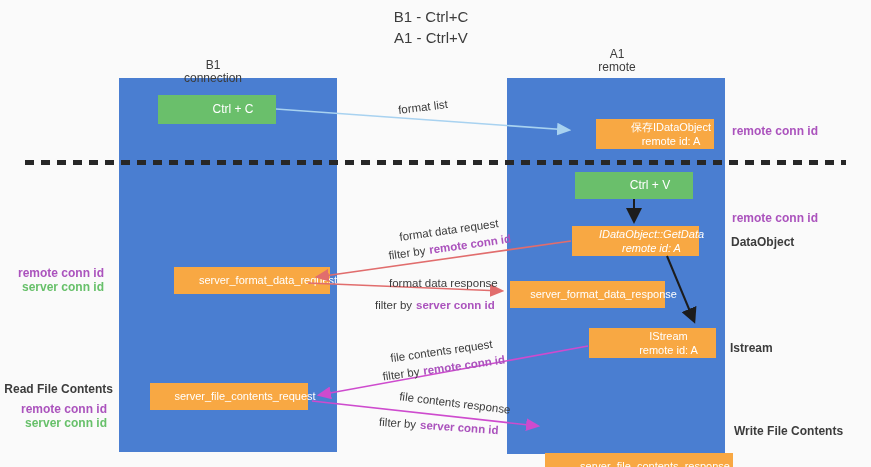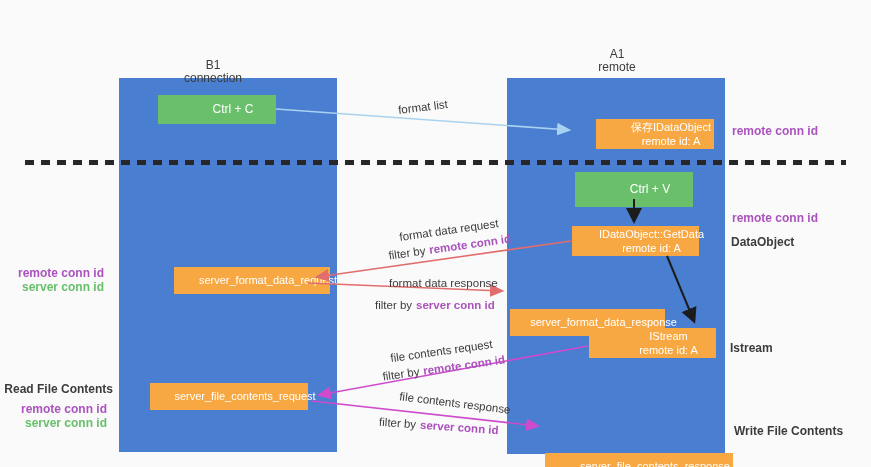--- a/index.html
+++ b/index.html
@@ -39,20 +39,22 @@
   .st-magenta { stroke:var(--magenta); stroke-width:1.6; }
   .mk-blue    { fill:var(--light_blue); }
   .mk-black   { fill:var(--black_arrow); }
   .mk-salmon  { fill:var(--salmon); }
   .mk-magenta { fill:var(--magenta); }
 </style>
 </head>
 <body>
 
 <div class="title-block">
+  <div>B1 - Ctrl+C</div>
+  <div>A1 - Ctrl+V</div>
 </div>
 
 <div class="lane-header" style="left:153px; top:51px; width:120px;margin-top:8px;">
   <div>B1</div>
   <div>connection</div>
 </div>
 <div class="lane-header" style="left:557px; top:48px; width:120px;">
   <div>A1</div>
   <div>remote</div>
 </div>
@@ -64,34 +66,34 @@
 
 <div class="node green" style="left:158px; top:95px; width:118px; height:29px;">
   <span>Ctrl + C</span>
 </div>
 
 <div class="node orange" style="left:576px; top:119px; width:118px; height:30px;margin-left:20px;">
   <span>保存IDataObject</span>
   <span>remote id: A</span>
 </div>
 
-<div class="node green" style="left:575px; top:172px; width:118px; height:35px;">
+<div class="node green" style="left:575px; top:172px; width:118px; height:27px;">
   <span>Ctrl + V</span>
 </div>
 
-<div class="node orange" style="left:572px; top:226px; width:127px; height:30px;">
+<div class="node orange" style="left:572px; top:226px; width:127px; height:30px;font-style:italic;">
   <span>IDataObject::GetData</span>
   <span>remote id: A</span>
 </div>
 
 <div class="node orange" style="left:152px; top:267px; width:156px; height:27px;margin-left:22px;">
   <span>server_format_data_request</span>
 </div>
 
-<div class="node orange" style="left:510px; top:281px; width:155px; height:27px;margin-top:28px;">
+<div class="node orange" style="left:510px; top:281px; width:155px; height:27px;">
   <span>server_format_data_response</span>
 </div>
 
 <div class="node orange" style="left:589px; top:328px; width:127px; height:30px;">
   <span>IStream</span>
   <span>remote id: A</span>
 </div>
 
 <div class="node orange" style="left:150px; top:383px; width:158px; height:27px;">
   <span>server_file_contents_request</span>

